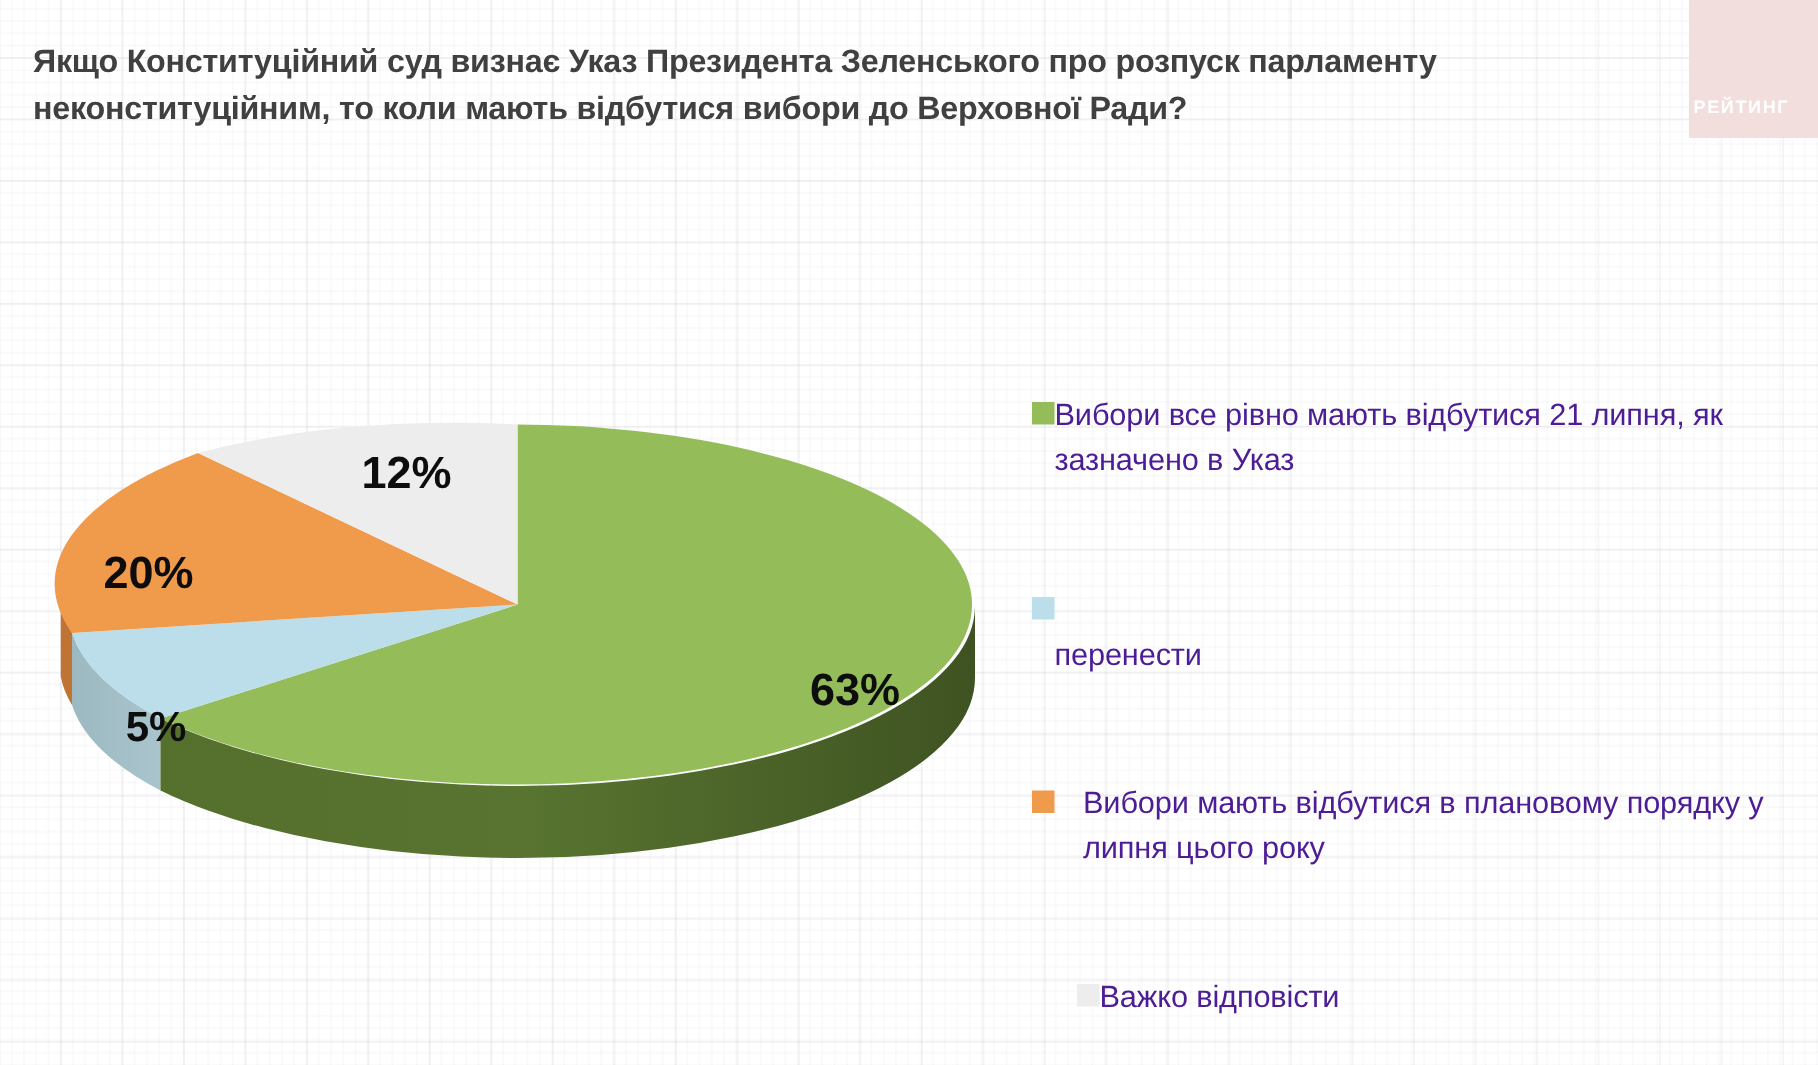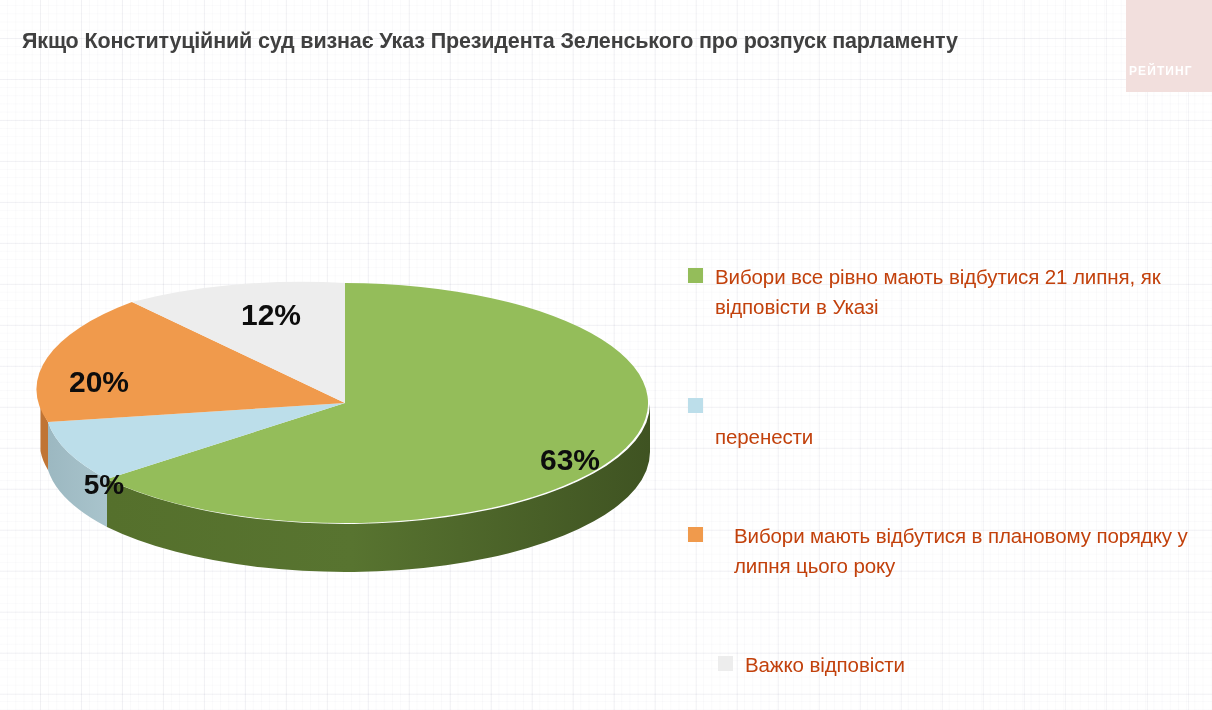--- a/index.html
+++ b/index.html
@@ -100,41 +100,42 @@
     align-items: flex-start;
     width: 516px;
   }
   .legend-swatch {
     width: 15px;
     height: 15px;
     flex: 0 0 15px;
     margin-top: 6px;
   }
   .legend-label {
-    margin-left: 12px;
+    margin-left: 0;
     font-size: 20.5px;
-    color: #c2410c;
+    color: #4c1d95;
     line-height: 30px;
     letter-spacing: -0.1px;
   }
   #legend-item-0 { top: 0px; }
   #legend-item-1 { top: 130px; }
   #legend-item-2 { top: 259px; gap: 19px; }
   #legend-item-3 { top: 388px; padding-left: 30px; }
 </style>
 </head>
 <body>
 
 <div id="page-bg"></div>
 
 <div id="watermark"></div>
 <div id="watermark-text">РЕЙТИНГ</div>
 
 <div id="chart-title">
   <span class="line">Якщо Конституційний суд визнає Указ Президента Зеленського про розпуск парламенту</span>
+  <span class="line">неконституційним, то коли мають відбутися вибори до Верховної Ради?</span>
 </div>
 
 <div id="pie-figure">
   <svg width="690" height="420" viewBox="0 0 690 420">
     <defs>
       <linearGradient id="greenSide" x1="0" y1="0" x2="1" y2="0">
         <stop offset="0%" stop-color="#55702c"></stop>
         <stop offset="45%" stop-color="#587430"></stop>
         <stop offset="100%" stop-color="#3f5322"></stop>
       </linearGradient>
@@ -164,21 +165,21 @@
     <text class="slice-label" x="271" y="70" font-size="30" text-anchor="middle">12%</text>
   </svg>
 </div>
 
 <div id="legend">
 
   <div class="legend-item" id="legend-item-0">
     <span class="legend-swatch" style="background:#94bd5a"></span>
     <span class="legend-label">
       <span> Вибори все рівно мають відбутися 21 липня, як</span><br>
-      <span>відповісти в Указі</span>
+      <span>зазначено в Указ</span>
     </span>
   </div>
 
   <div class="legend-item" id="legend-item-1">
     <span class="legend-swatch" style="background:#bcdeea"></span>
     <span class="legend-label">
       <br>
       <span>перенести</span>
     </span>
   </div>

